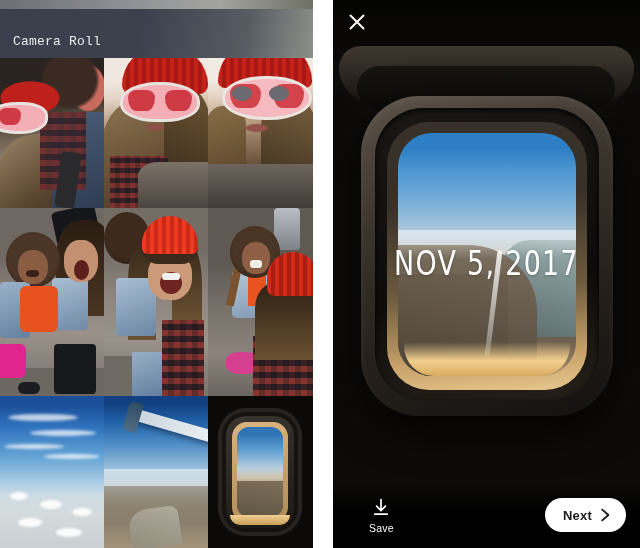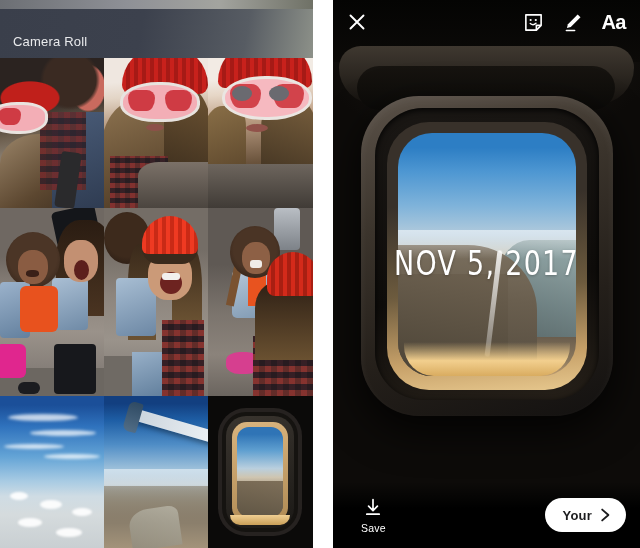--- a/index.html
+++ b/index.html
@@ -7,21 +7,21 @@
        font-family:"Liberation Sans","DejaVu Sans",sans-serif;}
   .stage{position:relative;width:640px;height:548px;background:#fff;}
 
   
   .left-panel{position:absolute;left:0;top:0;width:313px;height:548px;
               background:#000;overflow:hidden;}
   .roll-header{position:absolute;left:0;top:9px;width:313px;height:49px;
                background:linear-gradient(100deg,#3a3f4b 0%,#3c414d 45%,#575c63 78%,#8d9189 100%);
                display:flex;align-items:flex-end;}
   .roll-header-label{color:#e9eaec;font-size:13px;padding:0 0 9px 13px;
-                     letter-spacing:.2px;}
+                     letter-spacing:.2px;font-family:Liberation Mono, monospace;}
   .top-peek{position:absolute;left:0;top:0;width:313px;height:10px;
             background:linear-gradient(90deg,#6c6f74,#8e9096 40%,#a3a49f 70%,#6f7166);}
   .grid{position:absolute;left:0;top:58px;width:313px;height:490px;
         display:grid;grid-template-columns:104px 104px 105px;
         grid-template-rows:150px 188px 152px;gap:0;}
   .cell{position:relative;overflow:hidden;background:#111;}
   .cell .inner{position:absolute;inset:0;}
 
   
   .p1{background:
@@ -279,21 +279,21 @@
   .tb-left{margin-left:14px;} .tb-right{margin-left:auto;margin-right:14px;
      display:flex;align-items:center;gap:18px;}
   .ico{display:flex;align-items:center;justify-content:center;cursor:pointer;}
   .aa{color:#fff;font-size:20px;font-weight:700;letter-spacing:-.5px;}
 
   .bottom-bar{position:absolute;left:0;bottom:0;width:307px;height:66px;
      display:flex;align-items:center;z-index:6;background:linear-gradient(180deg,rgba(0,0,0,0),#000 40%);}
   .bb-item{display:flex;flex-direction:column;align-items:center;justify-content:center;
      cursor:pointer;}
   .bb-label{color:#fff;font-size:10.5px;margin-top:3px;letter-spacing:.2px;}
-  .save-item{margin-left:28px;text-align:center;} .story-item{margin-left:26px;}
+  .save-item{margin-left:36px;text-align:center;} .story-item{margin-left:26px;}
   .next-btn{margin-left:auto;margin-right:14px;background:#fff;border-radius:20px;
      height:34px;display:flex;align-items:center;padding:0 14px 0 18px;gap:7px;
      cursor:pointer;}
   .next-label{color:#1c1c1e;font-size:13px;font-weight:600;letter-spacing:.2px;}
 </style>
 </head>
 <body>
 
 <div class="stage">
 
@@ -458,53 +458,35 @@
 
       <div class="date-overlay">NOV 5, 2017</div>
     </div>
 
     <div class="top-bar">
       <div class="ico tb-left">
         <svg width="20" height="20" viewBox="0 0 20 20">
           <path d="M3.5 3.5 L16.5 16.5 M16.5 3.5 L3.5 16.5" stroke="#ffffff" stroke-width="1.9" stroke-linecap="round"></path>
         </svg>
       </div>
-      <div class="tb-right">
-        <div class="ico">
-          <svg width="21" height="21" viewBox="0 0 22 22">
-            <path d="M3 3 H19 V14 L14 19 H3 Z" fill="none" stroke="#fff" stroke-width="1.7" stroke-linejoin="round"></path>
-            <path d="M19 14 H14 V19" fill="none" stroke="#fff" stroke-width="1.7" stroke-linejoin="round"></path>
-            <circle cx="8" cy="8.4" r="1.15" fill="#fff"></circle>
-            <circle cx="13.4" cy="8.4" r="1.15" fill="#fff"></circle>
-            <path d="M7.6 12 Q10.6 14.6 13.6 11.8" fill="none" stroke="#fff" stroke-width="1.5" stroke-linecap="round"></path>
-          </svg>
-        </div>
-        <div class="ico">
-          <svg width="21" height="21" viewBox="0 0 22 22">
-            <path d="M16.4 2.6 L19.4 5.6 L9.2 15.8 L5.2 16.8 L6.2 12.8 Z" fill="#ffffff"></path>
-            <path d="M4.6 19.4 H13.2" stroke="#ffffff" stroke-width="1.7" stroke-linecap="round"></path>
-          </svg>
-        </div>
-        <div class="ico aa">Aa</div>
-      </div>
     </div>
 
     <div class="bottom-bar">
 
       <div class="bb-item save-item">
         <svg width="22" height="22" viewBox="0 0 22 22">
           <path d="M11 2.6 V13.4 M6.6 9.2 L11 13.7 L15.4 9.2" stroke="#fff" stroke-width="1.7" fill="none" stroke-linecap="round" stroke-linejoin="round"></path>
           <path d="M4.8 17.2 H17.2" stroke="#fff" stroke-width="1.7" stroke-linecap="round"></path>
         </svg>
         <div class="bb-label">Save</div>
       </div>
 
 
       <div class="next-btn">
-        <span class="next-label">Your</span>
+        <span class="next-label">Next</span>
         <svg width="13" height="14" viewBox="0 0 13 14">
           <path d="M3.2 1.6 L9.4 7 L3.2 12.4" stroke="#1c1c1e" stroke-width="1.9" fill="none" stroke-linecap="round" stroke-linejoin="round"></path>
         </svg>
       </div>
 
     </div>
   </div>
 
 </div>
 

